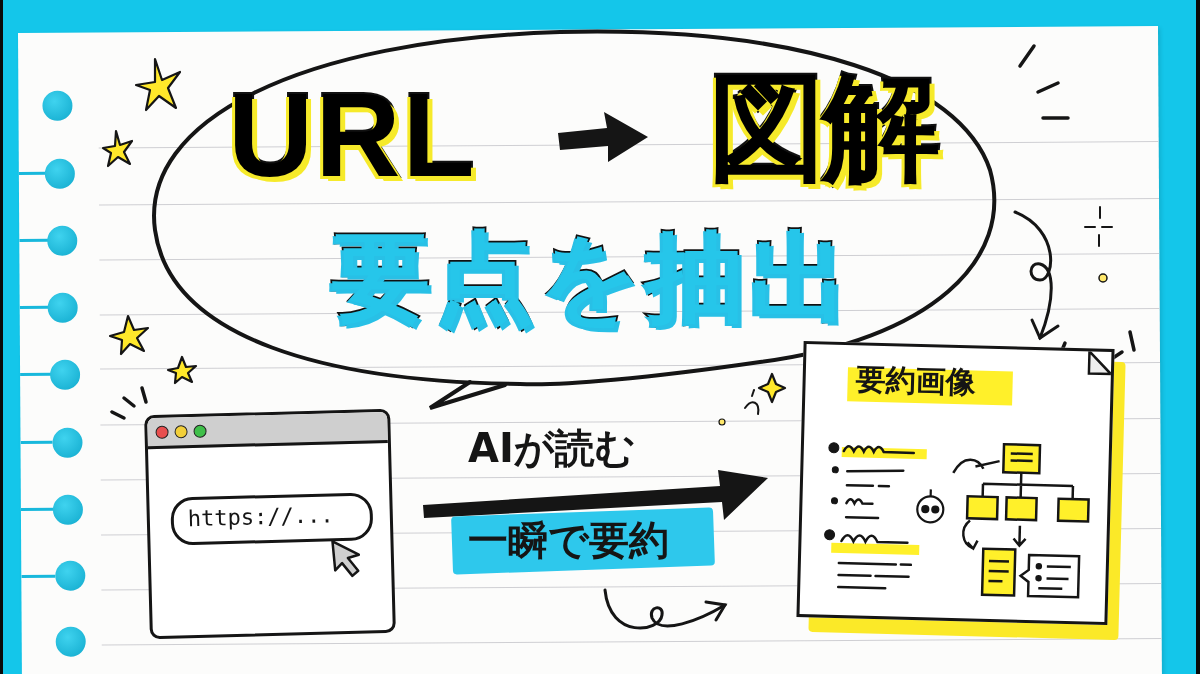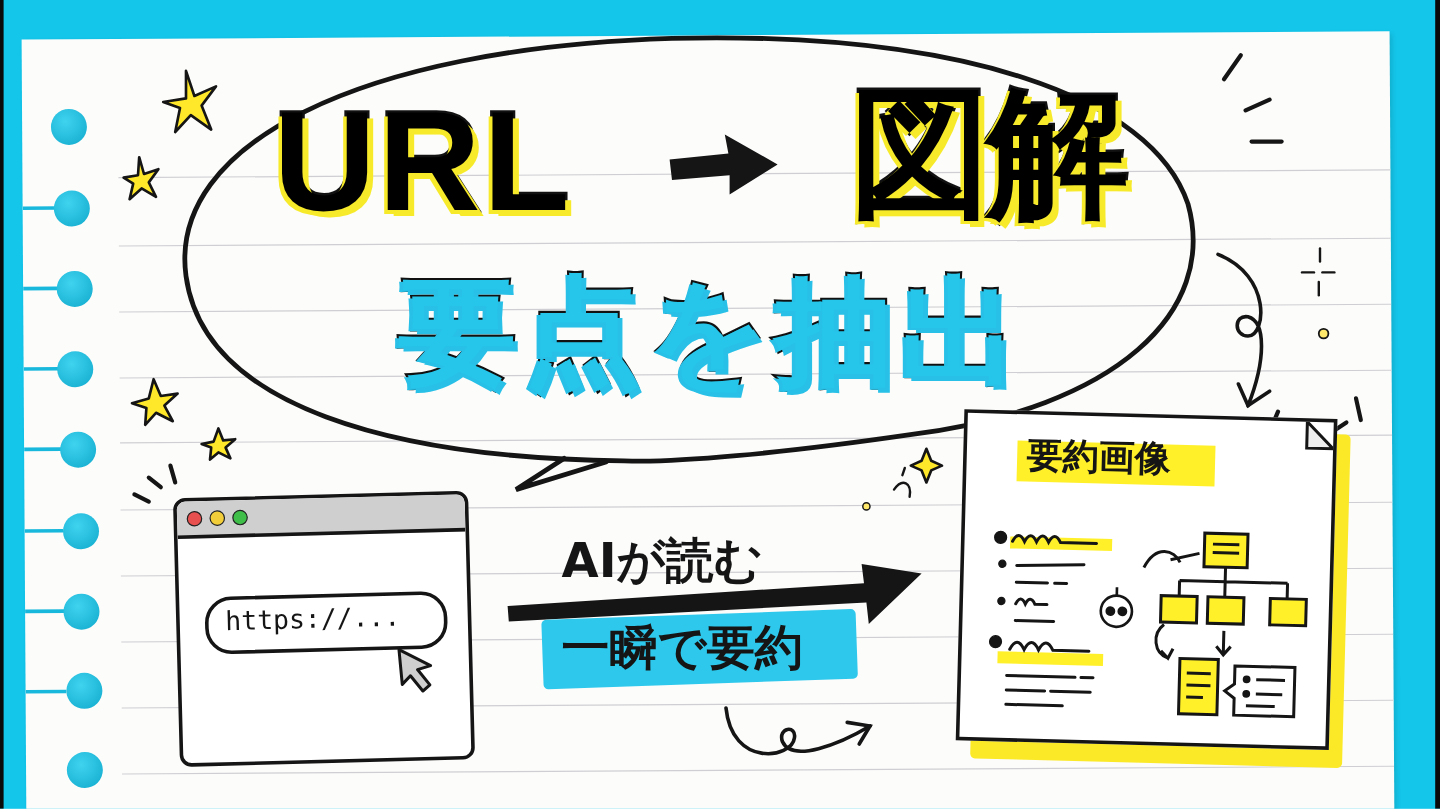--- a/index.html
+++ b/index.html
@@ -141,21 +141,21 @@
     <span class="dot" style="left:46px;background:#3fbf4a"></span>
   </div>
   <div class="url-pill">
     <span class="url-text">https://...</span>
   </div>
   <svg style="position:absolute;left:178px;top:124px" width="40" height="44">
     <path d="M 4 4 L 30 18 L 19 21 L 29 34 L 23 39 L 13 26 L 6 33 Z" fill="#cfcfcf" stroke="#151515" stroke-width="2.5" stroke-linejoin="round"></path>
   </svg>
 </div>
 
-<div class="label" style="left:468px;top:425px;font-size:40px;line-height:46px;margin-top:20px;">AIが読む</div>
+<div class="label" style="left:468px;top:425px;font-size:40px;line-height:46px;">AIが読む</div>
 <div class="hl-cyan" style="left:452px;top:512px;width:262px;height:58px;"></div>
 <div class="label" style="left:468px;top:512px;font-size:40px;line-height:56px;">一瞬で要約</div>
 
 <div class="card-shadow"></div>
 <div class="card">
   <div class="card-title-hl"></div>
   <div class="card-title">要約画像</div>
   <svg style="position:absolute;left:0;top:0" width="305" height="270">
 
     <path d="M 283 0 L 305 22 L 283 22 Z" fill="#eee" stroke="#151515" stroke-width="2.5"></path>

